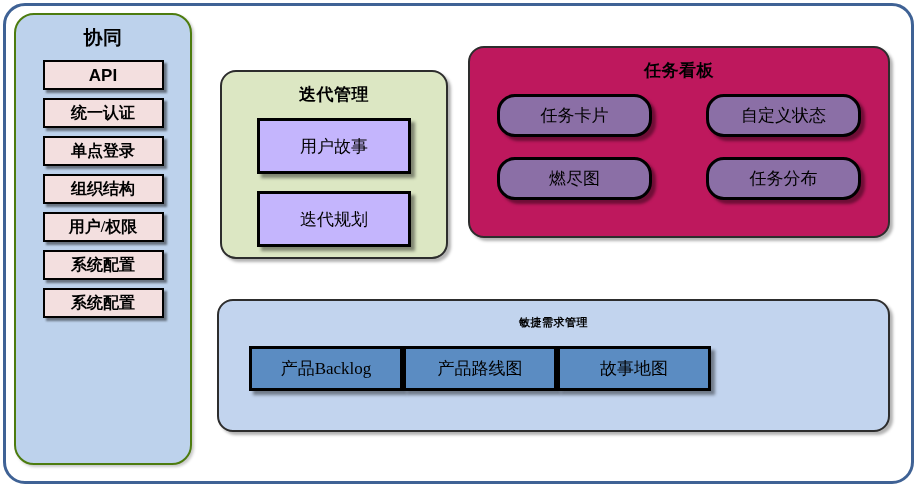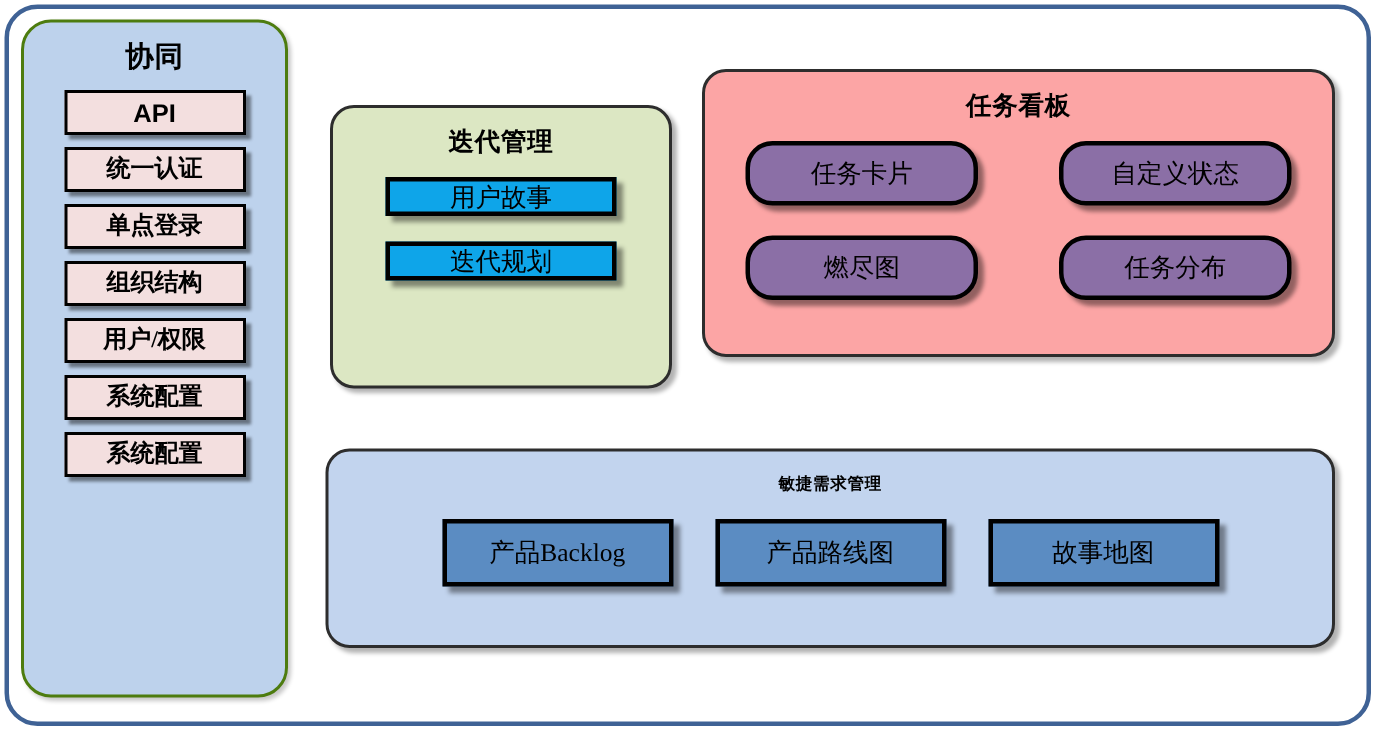--- a/index.html
+++ b/index.html
@@ -121,31 +121,31 @@
     display: flex;
     align-items: center;
     justify-content: center;
     font-family: "Liberation Serif", "DejaVu Serif", serif;
     font-size: 17px;
     color: #000000;
     line-height: 1;
   }
   .box-green {
     width: 154px;
-    height: 26px;
-    background: #0ea5e9;
+    height: 56px;
+    background: #c4b5fd;
   }
 
   
   .panel-taskboard {
     left: 468px;
     top: 46px;
     width: 422px;
     height: 192px;
-    background: #fca5a5;
+    background: #be185d;
     border-color: #2d2d2d;
   }
   .panel-taskboard .panel-title {
     font-size: 17px;
     margin-top: 11px;
   }
   .purple-grid {
     margin-top: 12px;
     display: grid;
     grid-template-columns: 1fr 1fr;
@@ -168,24 +168,23 @@
     background: #c2d4ee;
     border-color: #2d2d2d;
   }
   .panel-agile .panel-title {
     font-size: 11px;
     margin-top: 14px;
   }
   .blue-row {
     margin-top: 16px;
     display: flex;
-    justify-content: center;
+    justify-content: flex-start;
     align-items: center;
     padding: 0 30px;
-    gap: 28px;
   }
   .box-blue {
     width: 154px;
     height: 45px;
     background: #5b8cc2;
   }
   .box-blue.backlog {
     font-weight: normal;
   }
 </style>

